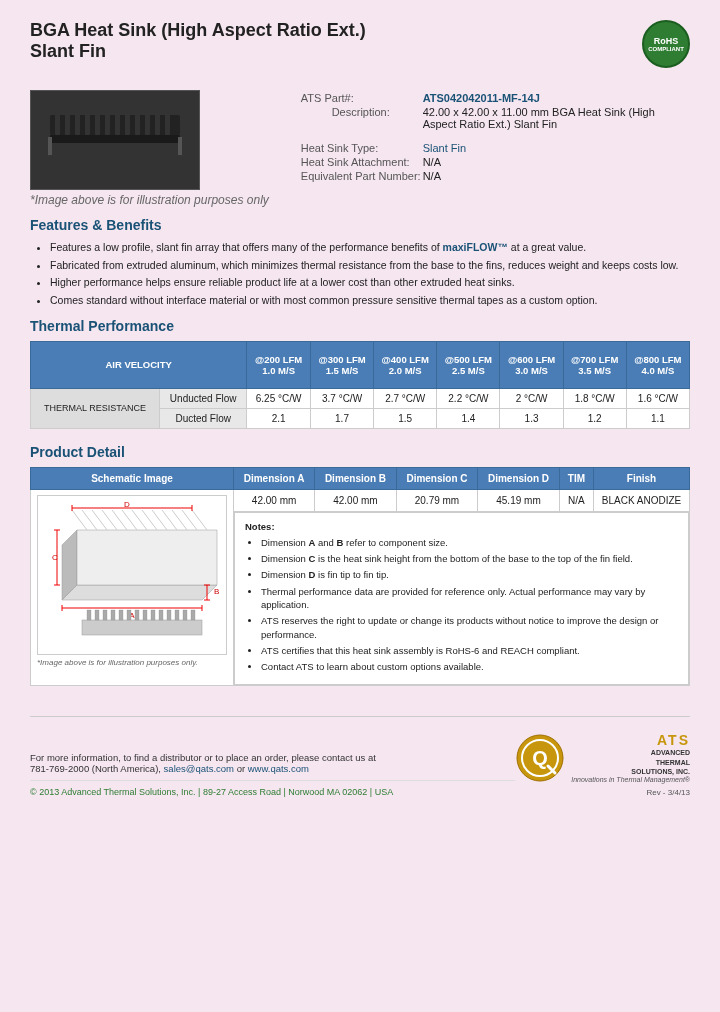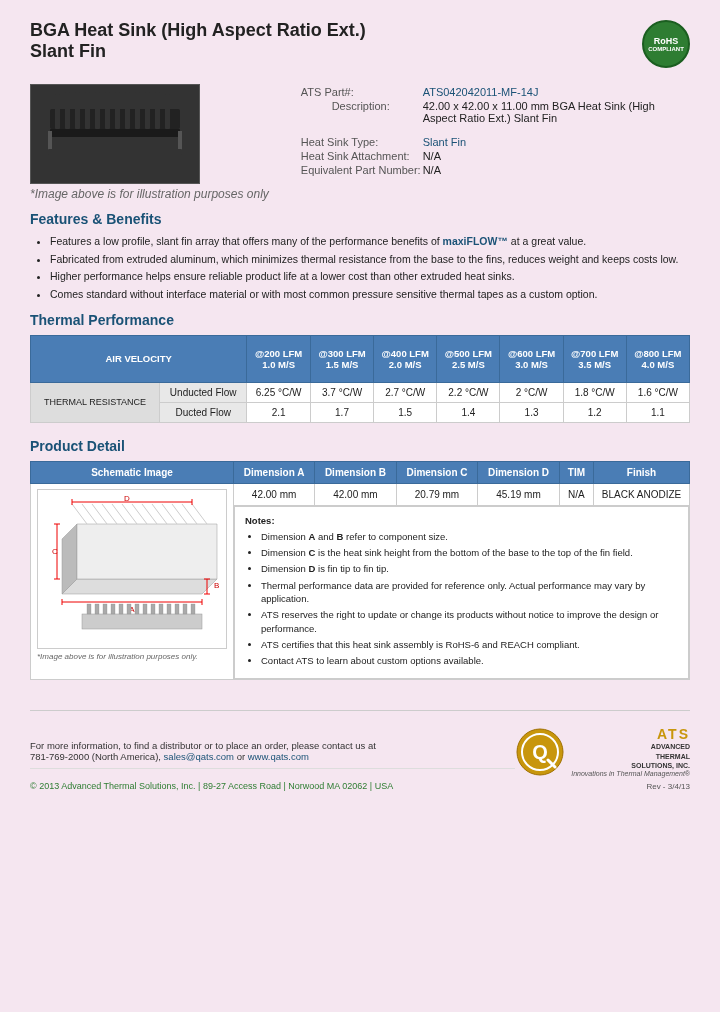--- a/index.html
+++ b/index.html
@@ -13,21 +13,21 @@
     }
     .page {
       background: #f5e6f0;
       padding: 20px 30px;
       min-height: 1012px;
     }
     .header-section {
       display: flex;
       justify-content: space-between;
       align-items: flex-start;
-      margin-bottom: 16px;
+      margin-bottom: 22px;
     }
     .title-block h1 {
       font-size: 18px;
       font-weight: bold;
       color: #222;
     }
     .rohs-badge {
       width: 48px;
       height: 48px;
       border-radius: 50%;
@@ -60,21 +60,21 @@
       justify-content: center;
       margin-right: 10px;
       border: 1px solid #555;
     }
     .product-image-area svg {
       width: 150px;
       height: 90px;
     }
     .part-link {
       color: #1a5276;
-      font-weight: normal;
+      font-weight: bold;
       text-decoration: none;
     }
     .spec-link {
       color: #1a5276;
       text-decoration: none;
     }
     .image-note {
       font-size: 12px;
       color: #666;
       font-style: italic;
@@ -216,21 +216,21 @@
     }
     .footer-left a {
       color: #1a5276;
       text-decoration: none;
     }
     .copyright {
       font-size: 9px;
       color: #555;
       margin-top: 6px;
       border-top: 1px solid #ddd;
-      padding-top: 12px;
+      padding-top: 6px;
     }
     .copyright span {
       color: #2e7d32;
     }
     .rev-note {
       font-size: 8px;
       color: #555;
       text-align: right;
       margin-top: 5px;
     }

